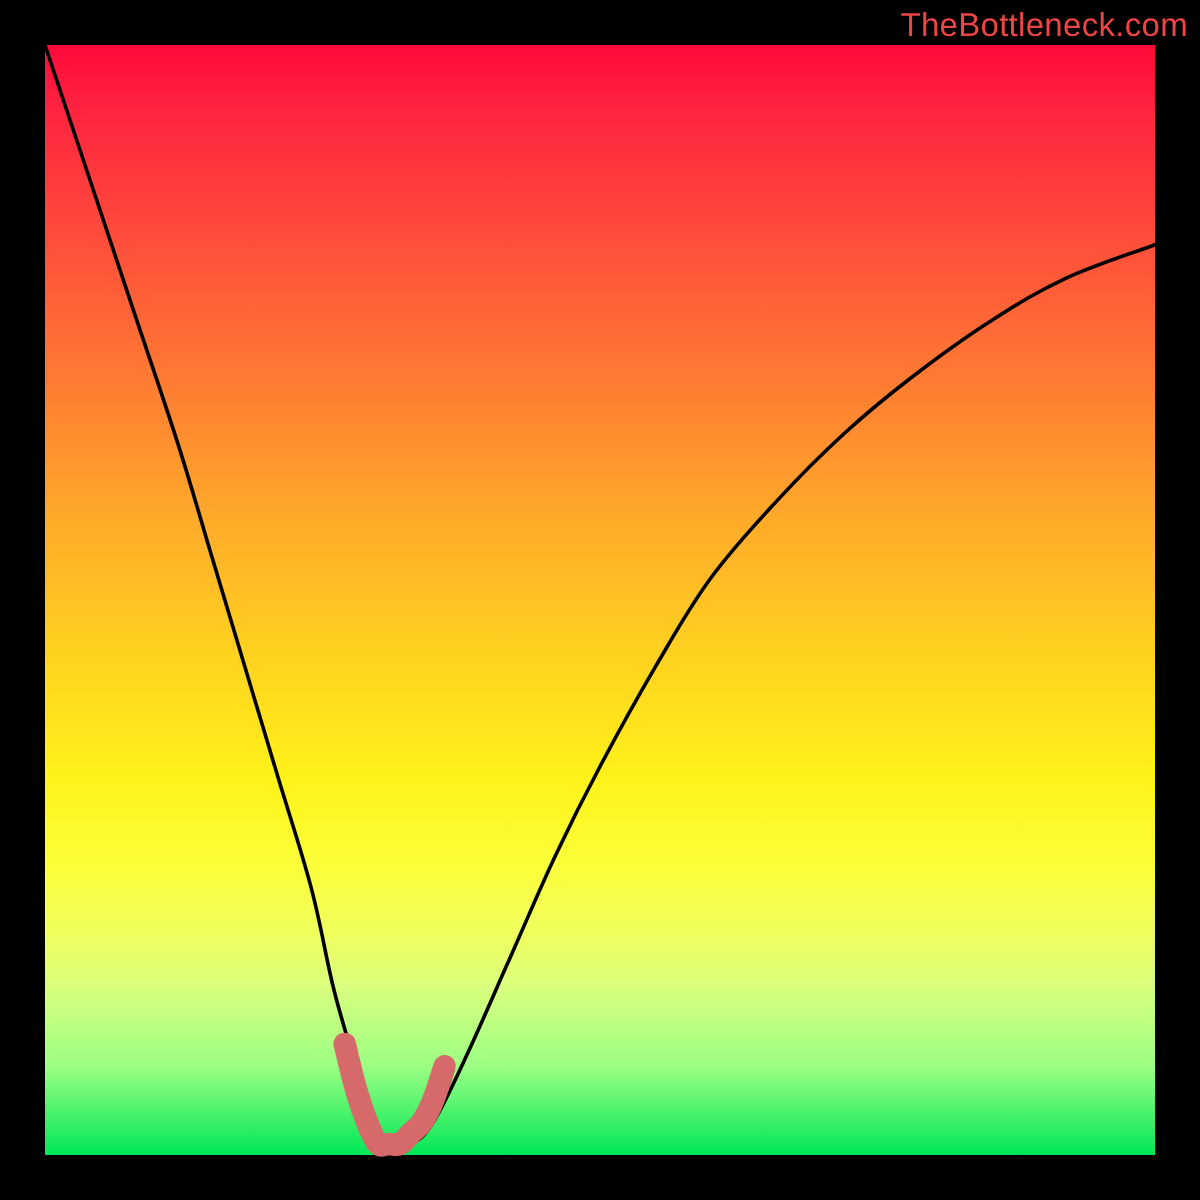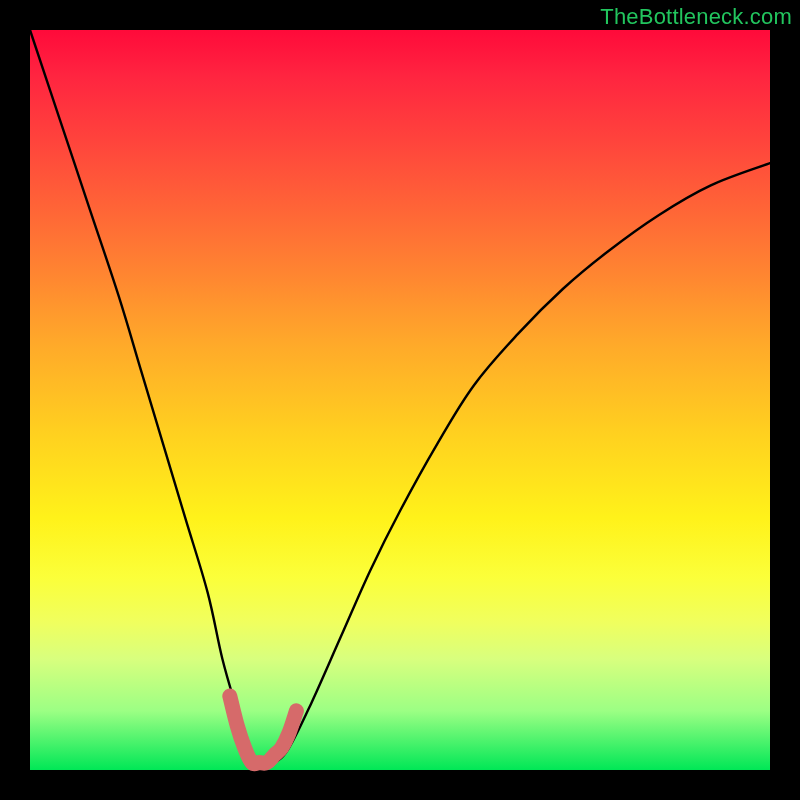--- a/index.html
+++ b/index.html
@@ -29,21 +29,21 @@
       #d8ff7e 85%,
       #9cff84 92%,
       #00e756 100%);
   }
   .watermark {
     position: absolute;
     top: 4px;
     right: 8px;
     font-family: Arial, Helvetica, sans-serif;
     font-size: 22px;
-    color: #22c55e;
+    color: #ef4444;
     letter-spacing: 0.2px;
     user-select: none;
   }
   svg.curves {
     position: absolute;
     left: 0;
     top: 0;
     width: 740px;
     height: 740px;
     overflow: visible;

